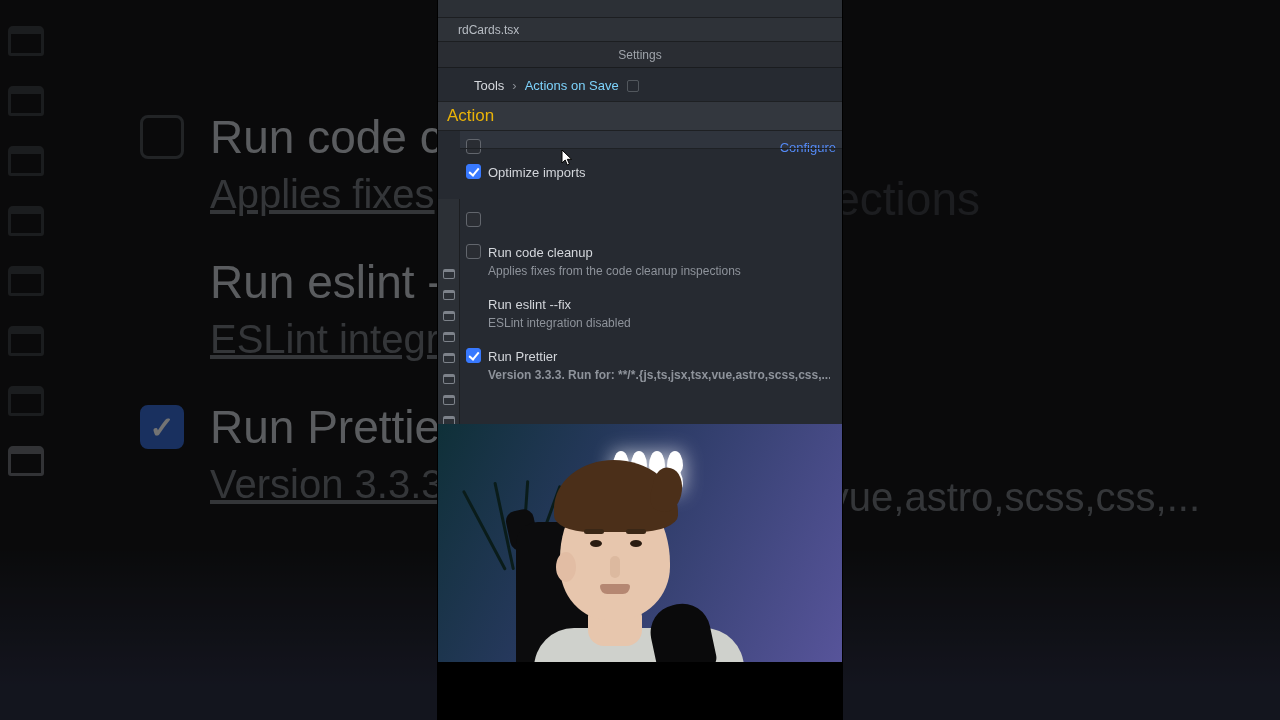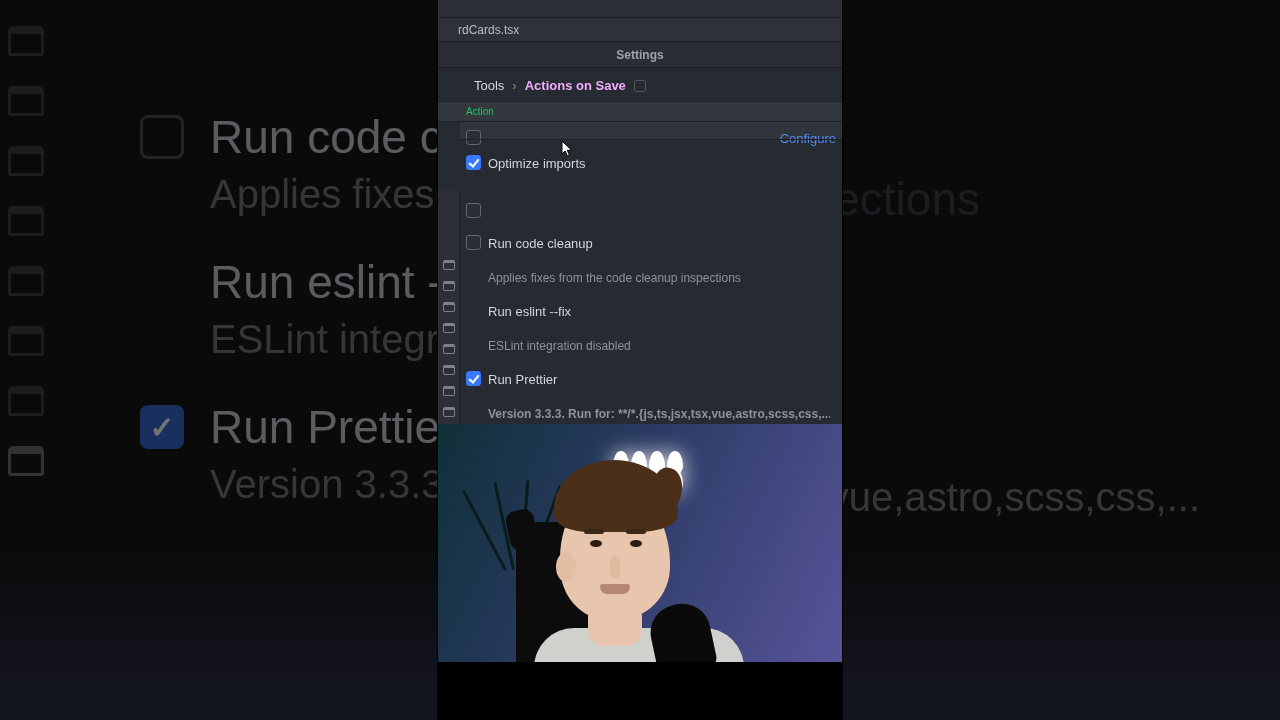--- a/index.html
+++ b/index.html
@@ -11,21 +11,21 @@
     background: #161719;
     display: flex; flex-direction: column;
     filter: brightness(0.45);
     padding: 30px 140px 0 140px;
   }
   .bg-check { width: 44px; height: 44px; border-radius: 8px; border: 3px solid #4b4f55; margin-right: 26px; flex: 0 0 44px; }
   .bg-check.checked { background: #376bd4; border-color: #376bd4; display:flex; align-items:center; justify-content:center; }
   .bg-check.checked::after { content:"✓"; color:#fff; font-size:30px; font-weight:700; }
   .bg-row  { display:flex; align-items:center; margin-bottom: 8px; }
   .bg-title { color:#c9cdd3; font-size:46px; font-weight:400; white-space:nowrap; }
-  .bg-sub   { color:#74787e; font-size:40px; font-weight:400; white-space:nowrap; margin-left:70px; margin-bottom: 38px; }
+  .bg-sub   { color:#74787e; font-size:40px; font-weight:400; white-space:nowrap; margin-left:70px; margin-bottom: 38px; text-decoration: underline; }
 
   .bg-sidebar-icons {
     position:absolute; left:8px; top:26px; width:60px;
     display:flex; flex-direction:column; gap:30px;
   }
   .bg-ic { width:36px; height:30px; border:3px solid #3d4044; border-radius:5px 5px 3px 3px; border-top-width:8px; }
   .bg-sidebar-icons .bg-ic.active { border-color:#6e7279; }
 
   .bg-bottom-fade { position:absolute; left:0; right:0; bottom:0; height:170px;
     background: linear-gradient(180deg, rgba(22,23,25,0) 0%, #2b2e43 80%); }
@@ -49,40 +49,40 @@
     display:flex; align-items:center;
     padding-left:20px;
     color:#b7bcc3; font-size:12px;
   }
 
   
   .settings-title-row {
     height: 26px; background:#2a2d33;
     border-bottom:1px solid #1a1c1f;
     display:flex; align-items:center; justify-content:center;
-    color:#9fa4ab; font-size:12px; font-weight:700;
+    color:#9fa4ab; font-size:12px; font-weight:400;
   }
 
   
   .crumb-row {
     padding: 10px 14px 8px 36px;
     display:flex; align-items:center; gap:8px;
     color:#d6d9de; font-size:13px;
   }
   .crumb-sep { color:#8a8f96; }
-  .crumb-current { font-weight:700; color:#f0abfc; }
+  .crumb-current { font-weight:400; color:#7dd3fc; }
   .crumb-reset { width:12px; height:12px; border:1px solid #7e838a; border-radius:2px; opacity:.5; }
 
   
   .col-header {
     background:#33373e;
     border-top:1px solid #1e2023;
     border-bottom:1px solid #1e2023;
-    padding:4px 28px;
-    color:#22c55e; font-size:10px;
+    padding:4px 9px;
+    color:#eab308; font-size:17px;
   }
 
   
   .tool-strip {
     position:absolute; left:0; top:68px; bottom:0; width:22px;
     background:#2c3036;
     border-right:1px solid #1c1e21;
     display:flex; flex-direction:column; align-items:center;
     padding-top:70px; gap:11px;
   }
@@ -108,21 +108,21 @@
     cursor:pointer;
   }
   .chk.checked { background:#3879ff; border-color:#3879ff; }
   .chk.checked::after {
     content:""; position:absolute; left:4px; top:1px;
     width:4px; height:8px; border:solid #fff; border-width:0 2px 2px 0;
     transform: rotate(40deg);
   }
   .chk.nobox { border:none; background:transparent; }
   .act-label { color:#d3d6db; font-size:13px; line-height:16px; }
-  .act-desc  { color:#8e939b; font-size:12px; line-height:16px; margin-top:18px; }
+  .act-desc  { color:#8e939b; font-size:12px; line-height:16px; margin-top:2px; }
   .act-link  { color:#548af6; font-size:13px; position:absolute; right:6px; top:9px; cursor:pointer; }
 
   .action-row.spaced { padding-top: 16px; padding-bottom: 16px; }
 
   
   .cursor {
     position:absolute; width:14px; height:18px; pointer-events:none;
     left:101px; top:18px;
   }
   .cursor svg { display:block; }

